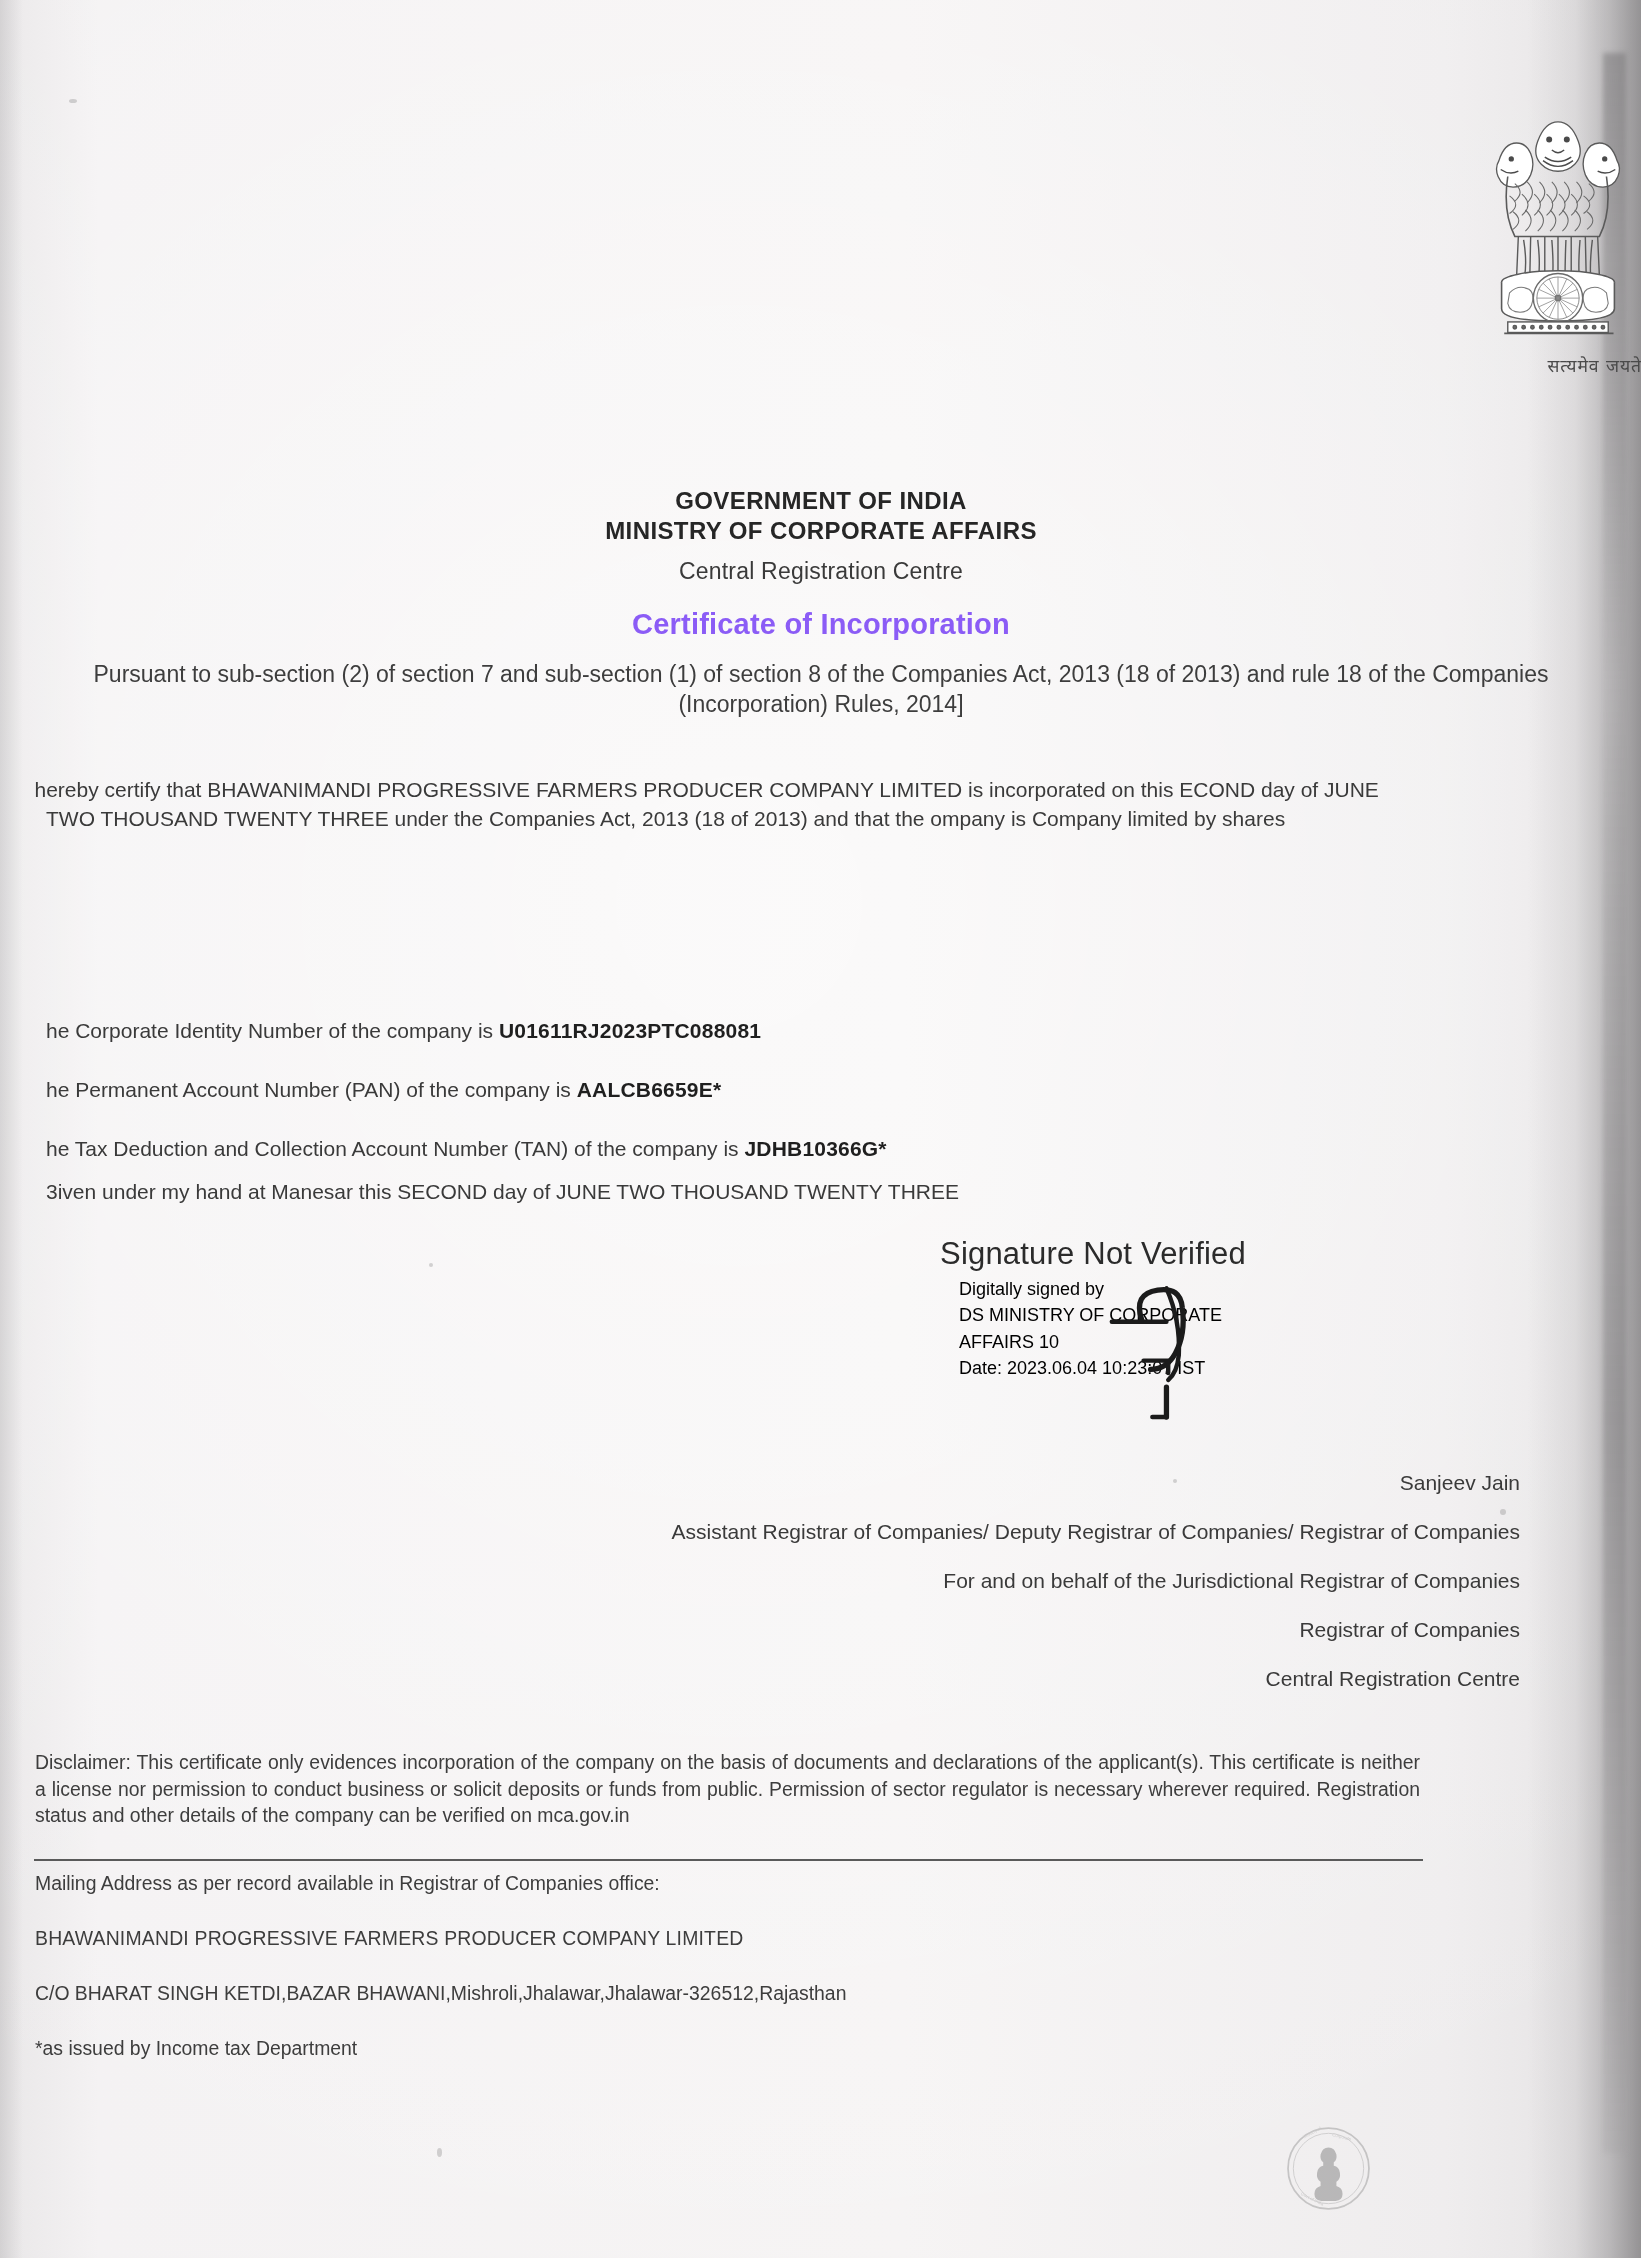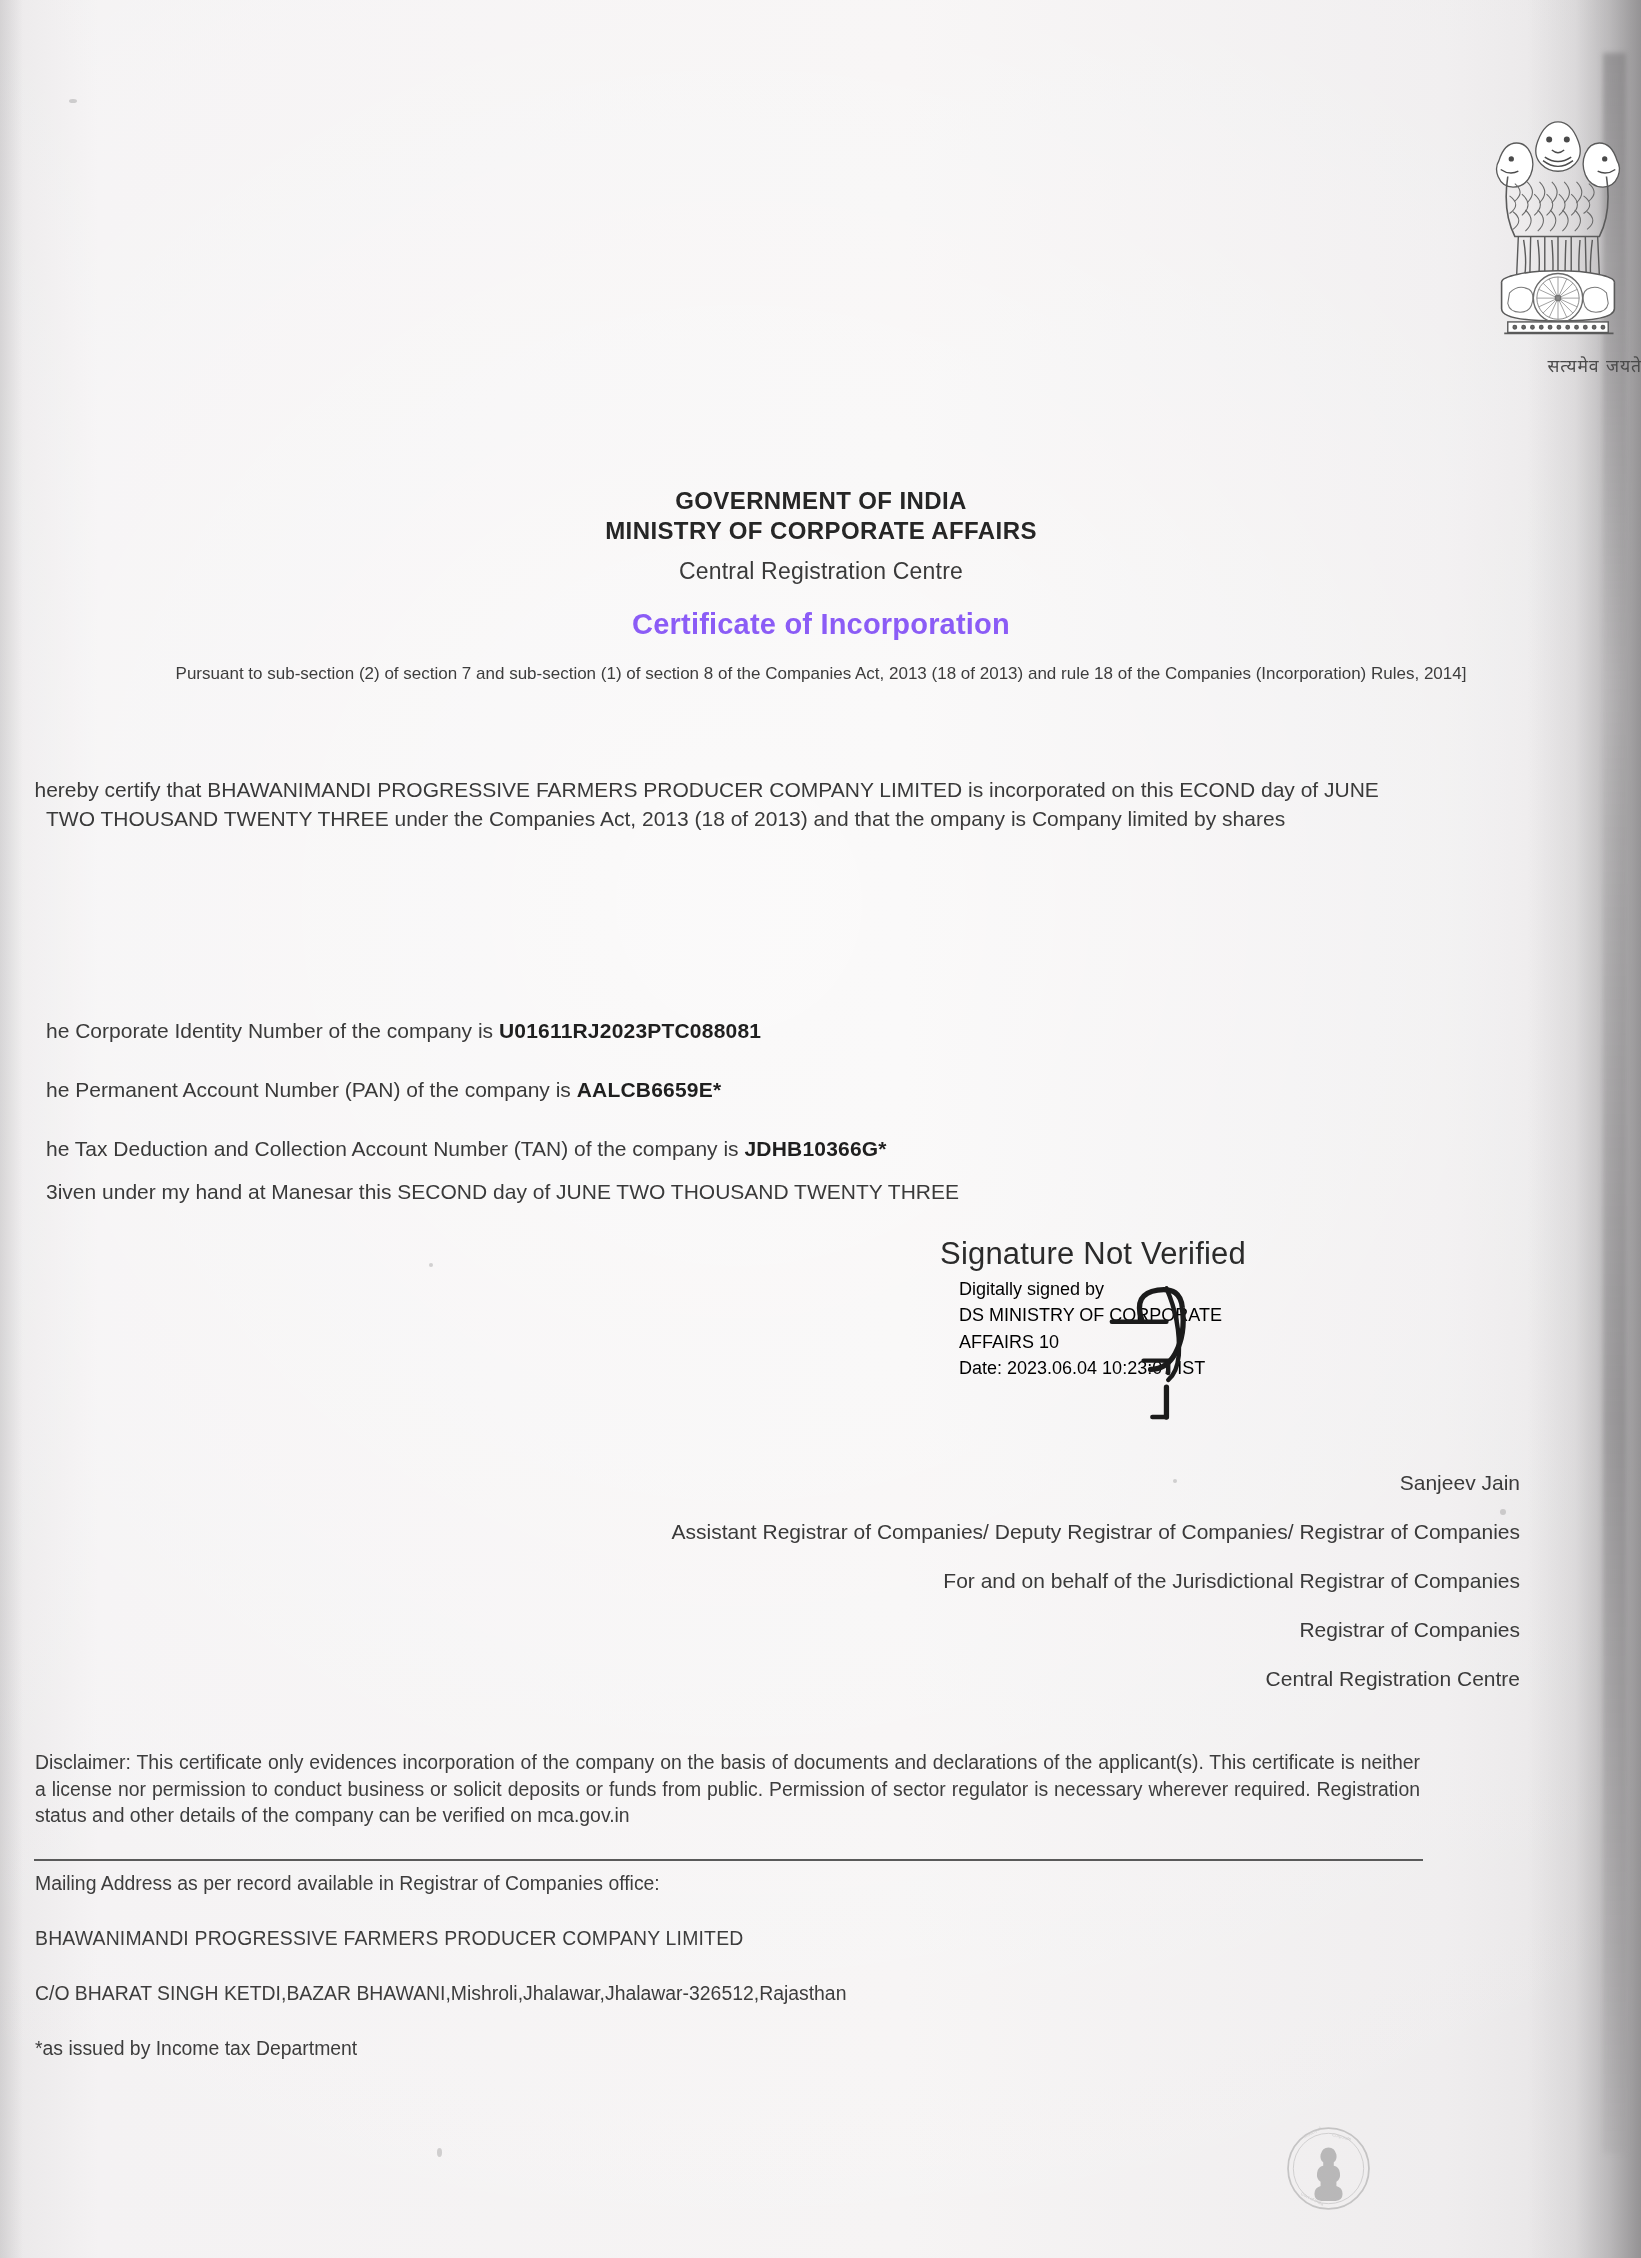--- a/index.html
+++ b/index.html
@@ -107,21 +107,21 @@
   }
   .cert-title {
     top: 560px;
     font-size: 29px;
     font-weight: bold;
     color: #8b5cf6;
     letter-spacing: 0.2px;
   }
   .pursuant {
     top: 611px;
-    font-size: 17px;
+    font-size: 23px;
     line-height: 30px;
     color: #3d3d3d;
     padding: 0 53px;
   }
 
   
   .body-block {
     position: absolute;
     left: 46px;
     width: 1376px;

